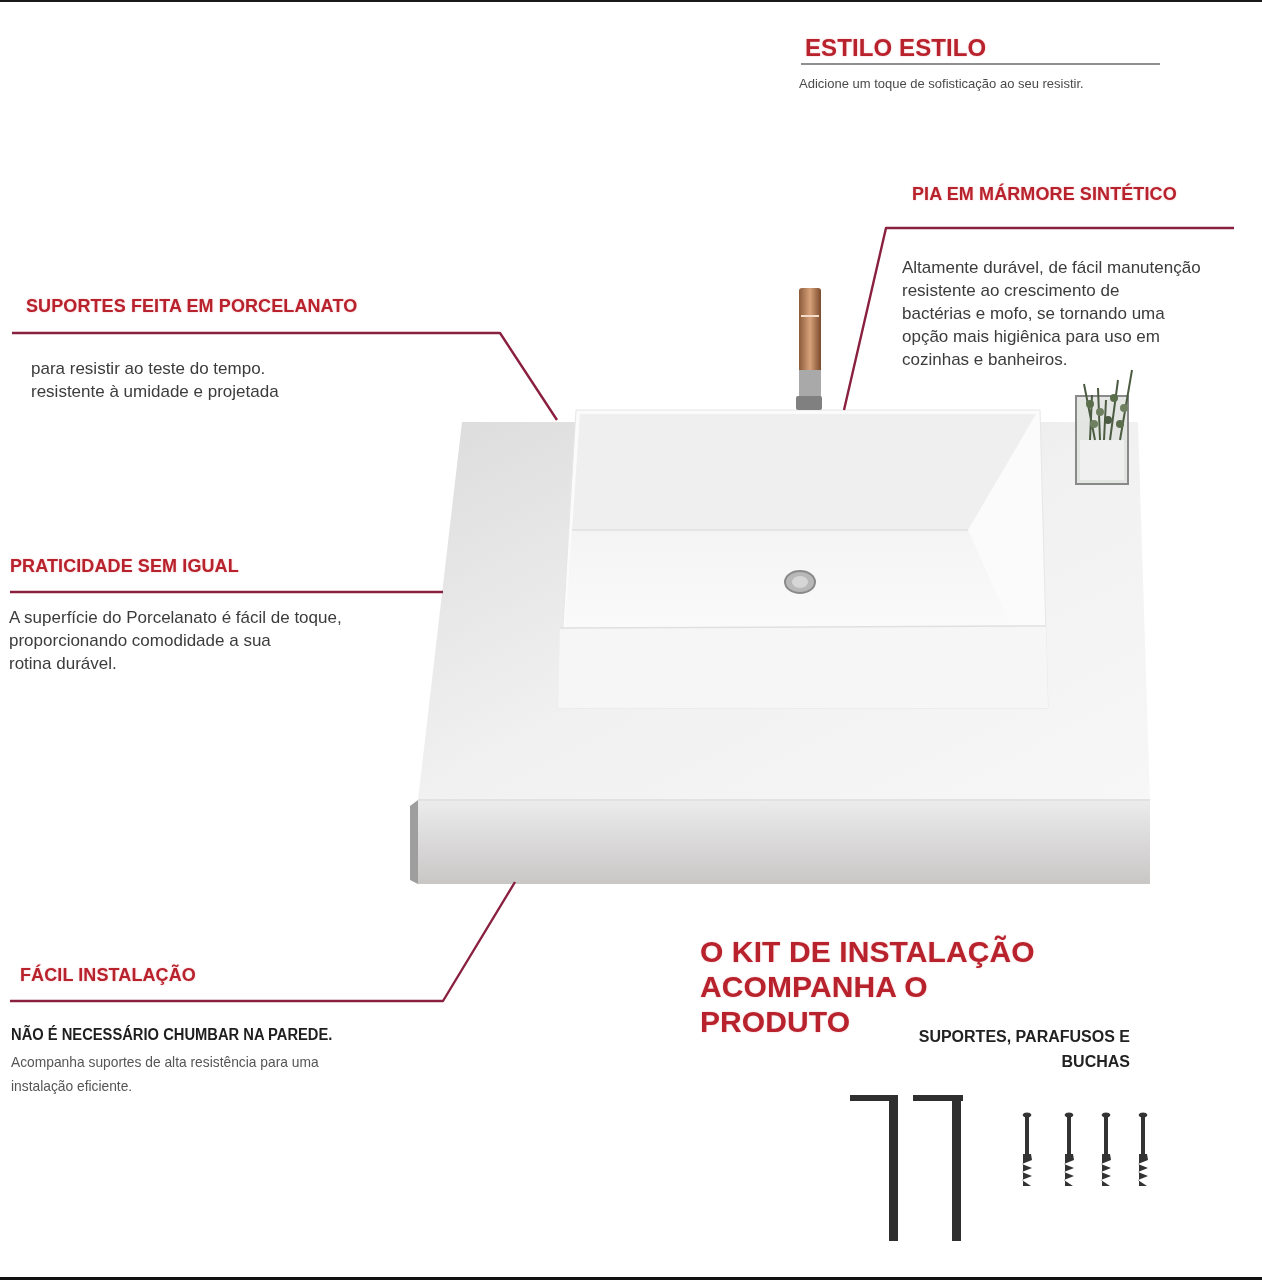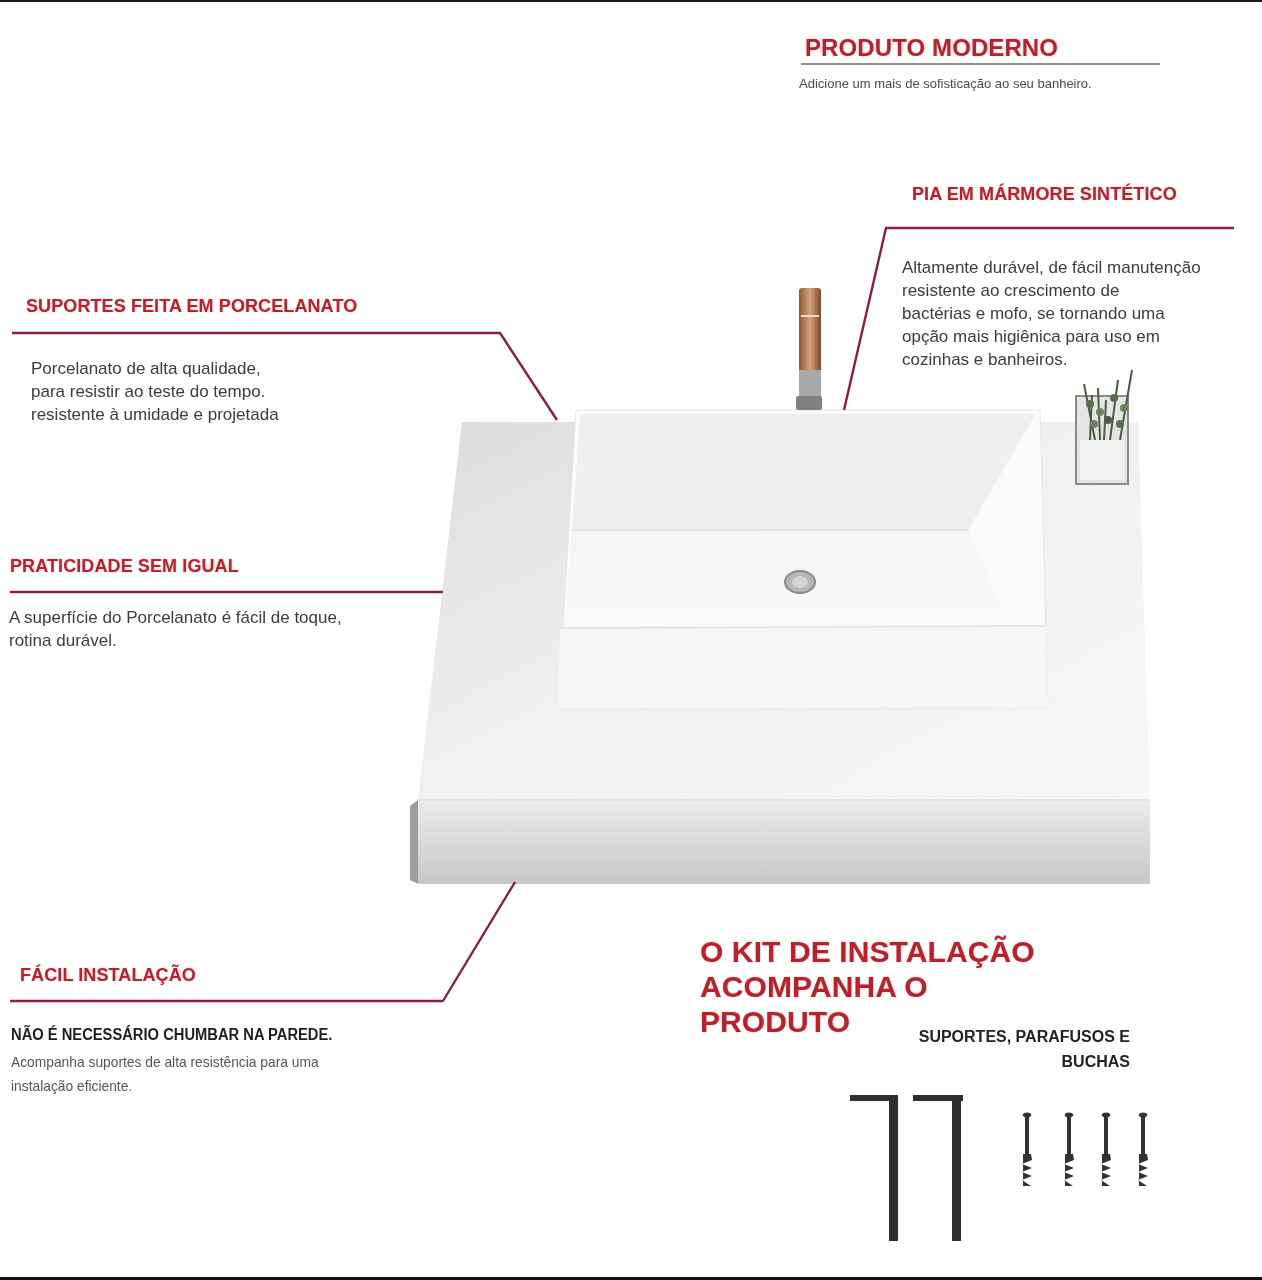--- a/index.html
+++ b/index.html
@@ -135,42 +135,42 @@
       <path d="M-4 40 L4 40 L5 46 L-5 50 L5 54 L-5 58 L5 62 L-5 66 L4 72 L-4 72 Z" stroke="none"></path>
     </g>
     <g transform="translate(1143,1114)">
       <rect x="-1.5" y="0" width="3" height="40"></rect>
         <ellipse cx="0" cy="1" rx="4" ry="2"></ellipse>
       <path d="M-4 40 L4 40 L5 46 L-5 50 L5 54 L-5 58 L5 62 L-5 66 L4 72 L-4 72 Z" stroke="none"></path>
     </g>
   </g>
 </svg>
 
-<div id="hdr-title" class="abs red-title">PRODUTO MODERNO</div>
-<div id="hdr-sub" class="abs">Adicione um mais de sofisticação ao seu banheiro.</div>
+<div id="hdr-title" class="abs red-title">ESTILO ESTILO</div>
+<div id="hdr-sub" class="abs">Adicione um toque de sofisticação ao seu resistir.</div>
 
 <div id="pia-title" class="abs red-title">PIA EM MÁRMORE SINTÉTICO</div>
 <div id="pia-body" class="abs body-text">
   <div>Altamente durável, de fácil manutenção</div>
   <div>resistente ao crescimento de</div>
   <div>bactérias e mofo, se tornando uma</div>
   <div>opção mais higiênica para uso em</div>
   <div>cozinhas e banheiros.</div>
 </div>
 
 <div id="banc-title" class="abs red-title">SUPORTES FEITA EM PORCELANATO</div>
 <div id="banc-body" class="abs body-text">
-  <div>Porcelanato de alta qualidade,</div>
   <div>para resistir ao teste do tempo.</div>
   <div>resistente à umidade e projetada</div>
 </div>
 
 <div id="prat-title" class="abs red-title">PRATICIDADE SEM IGUAL</div>
 <div id="prat-body" class="abs body-text">
   <div>A superfície do Porcelanato é fácil de toque,</div>
+  <div>proporcionando comodidade a sua</div>
   <div>rotina durável.</div>
 </div>
 
 <div id="fac-title" class="abs red-title">FÁCIL INSTALAÇÃO</div>
 <div id="fac-strong" class="abs">NÃO É NECESSÁRIO CHUMBAR NA PAREDE.</div>
 <div id="fac-body" class="abs">
   <div>Acompanha suportes de alta resistência para uma</div>
   <div>instalação eficiente.</div>
 </div>
 

